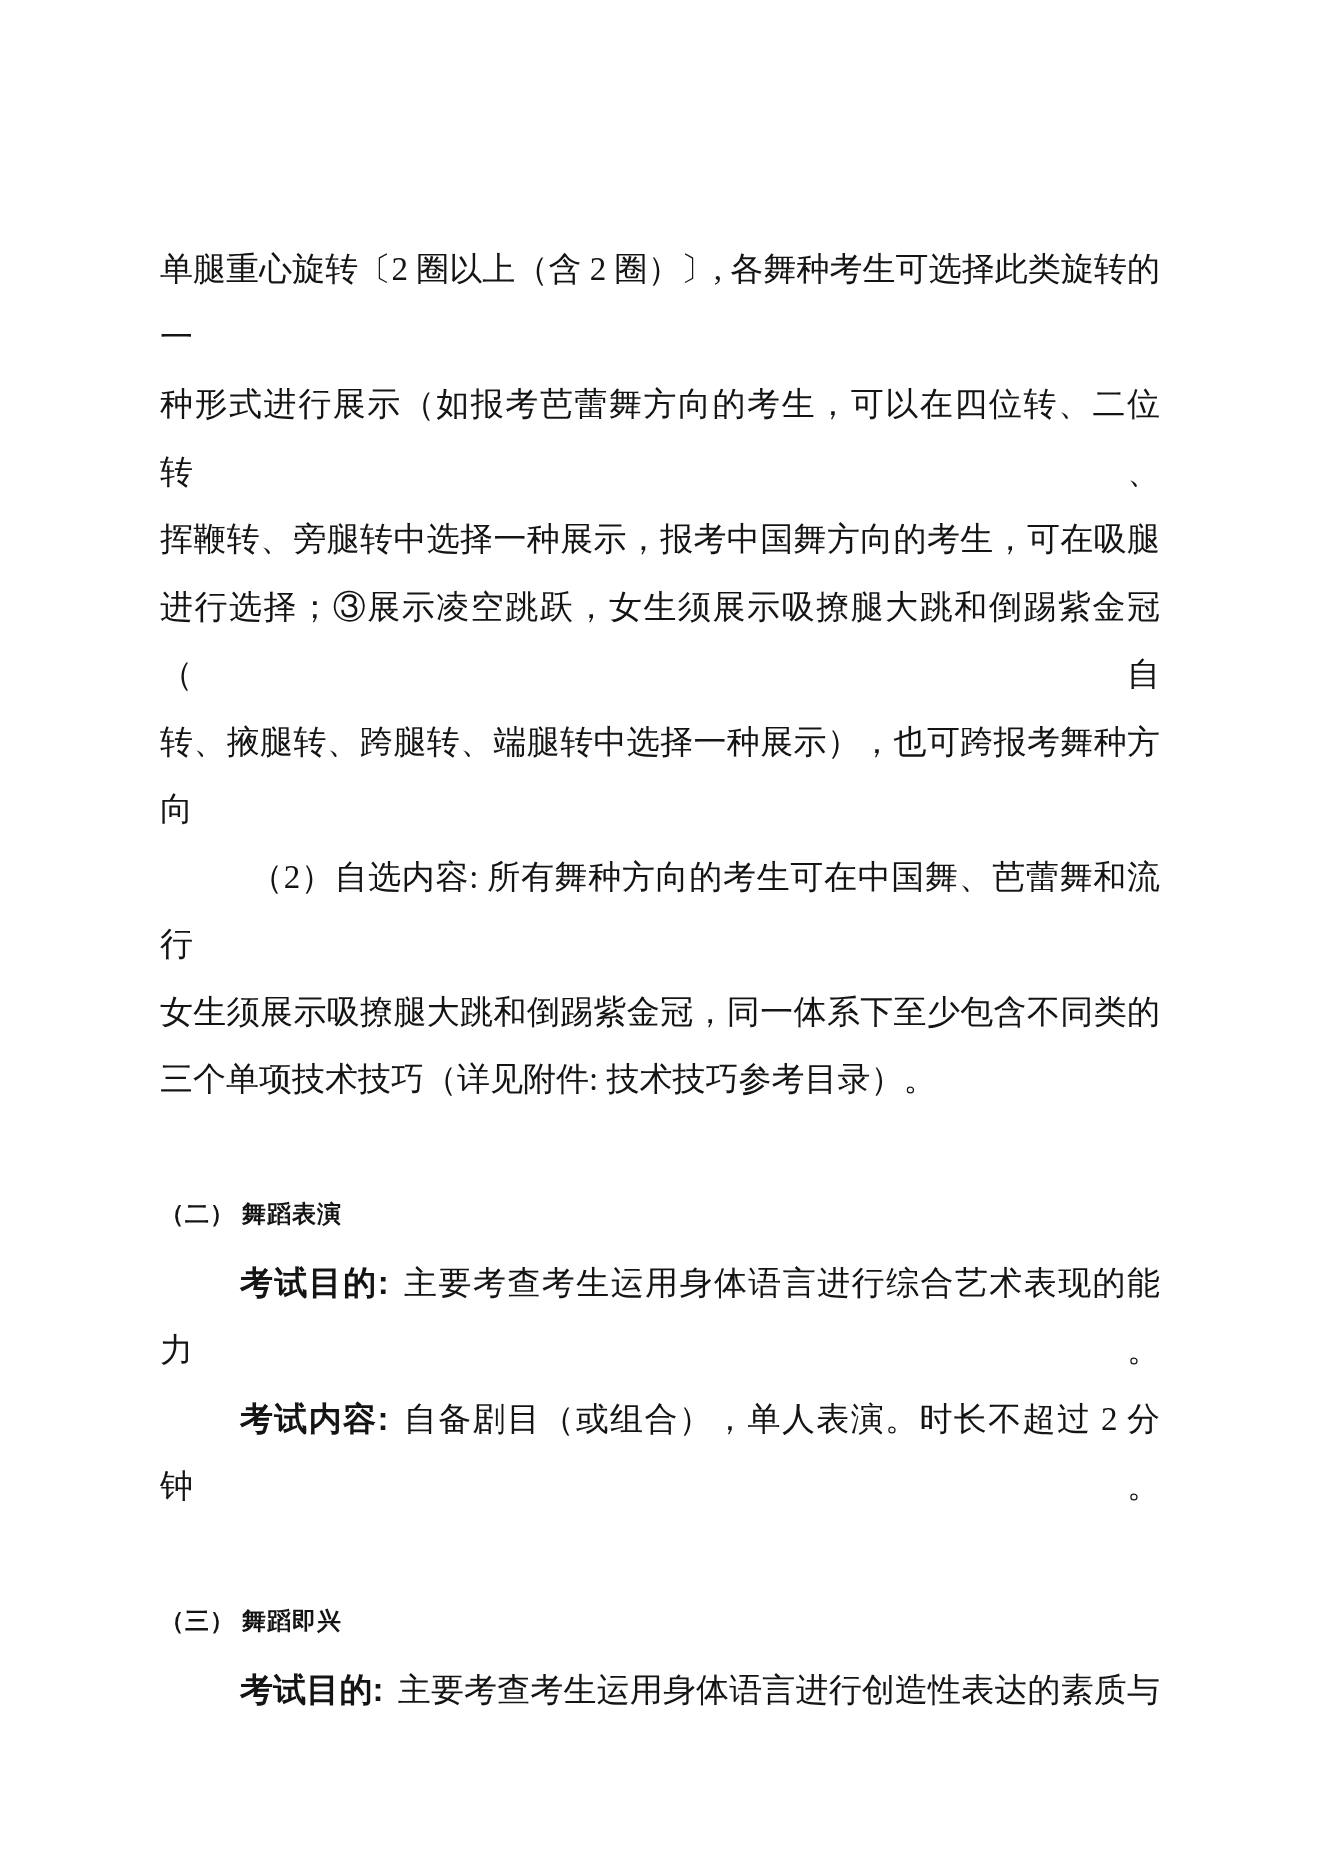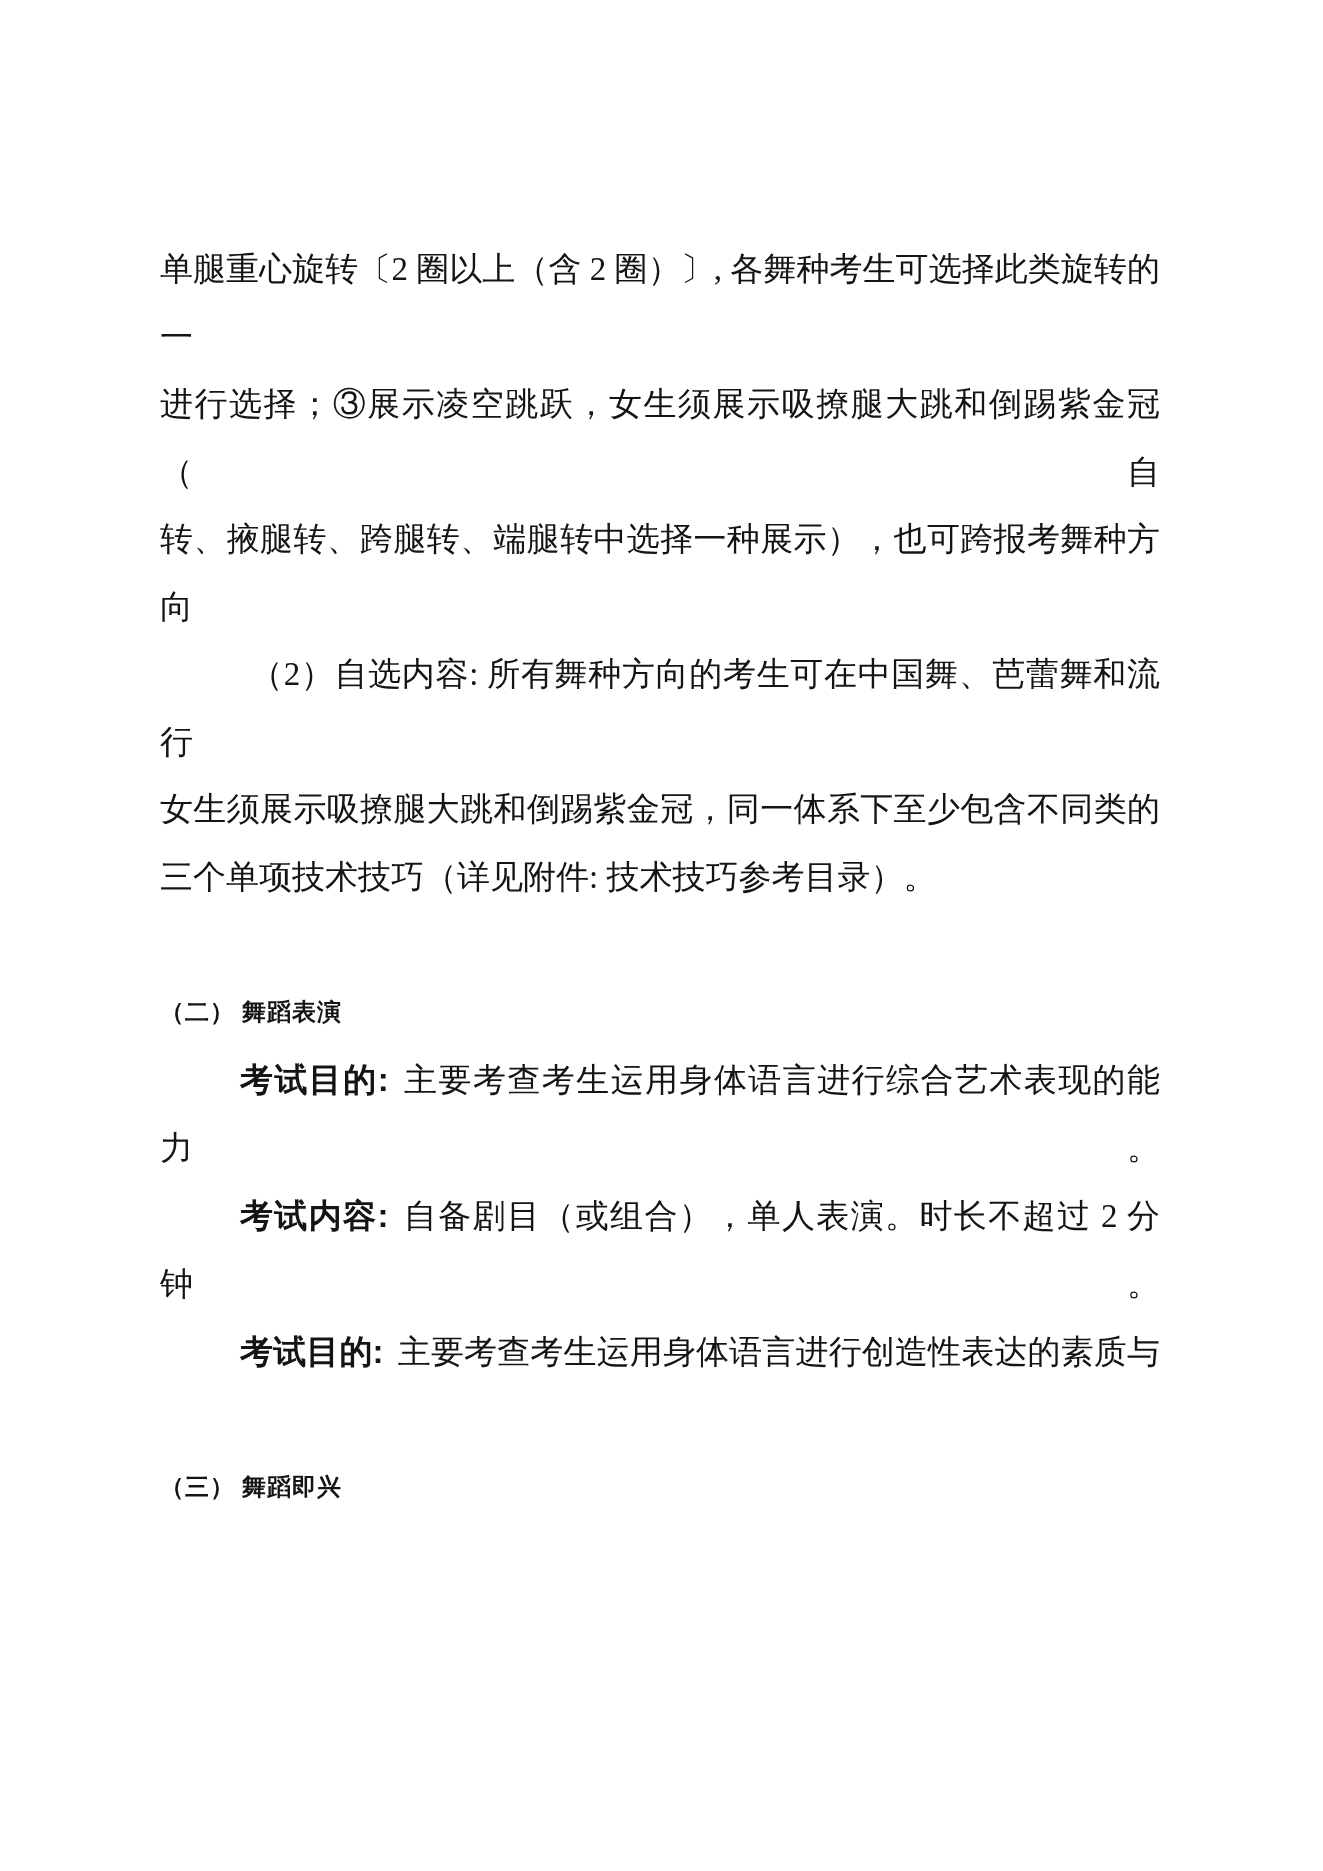--- a/index.html
+++ b/index.html
@@ -66,42 +66,44 @@
   }
 </style>
 </head>
 <body>
 
 <div class="page">
 
   <div class="text-column">
 
     <div class="line justify">单腿重心旋转〔2 圈以上（含 2 圈）〕, 各舞种考生可选择此类旋转的一</div>
+    <div class="line justify">种形式进行展示（如报考芭蕾舞方向的考生，可以在四位转、二位转、</div>
+    <div class="line justify">挥鞭转、旁腿转中选择一种展示，报考中国舞方向的考生，可在吸腿</div>
     <div class="line justify">进行选择；③展示凌空跳跃，女生须展示吸撩腿大跳和倒踢紫金冠（自</div>
     <div class="line justify">转、掖腿转、跨腿转、端腿转中选择一种展示），也可跨报考舞种方向</div>
 
     <div class="line justify indent-para">（2）自选内容: 所有舞种方向的考生可在中国舞、芭蕾舞和流行</div>
     <div class="line justify">女生须展示吸撩腿大跳和倒踢紫金冠，同一体系下至少包含不同类的</div>
     <div class="line">三个单项技术技巧（详见附件: 技术技巧参考目录）。</div>
 
     <div class="line heading">（二） 舞蹈表演</div>
 
     <div class="line justify indent-label">
       <span class="label">考试目的:</span><span>主要考查考生运用身体语言进行综合艺术表现的能力。</span>
     </div>
 
     <div class="line justify indent-label">
       <span class="label">考试内容:</span><span>自备剧目（或组合），单人表演。时长不超过 2 分钟。</span>
     </div>
 
+    <div class="line heading">（三） 舞蹈即兴</div>
+
     <div class="line justify indent-label">
       <span class="label">考试目的:</span><span>主要考查考生运用身体语言进行创造性表达的素质与</span>
     </div>
-
-    <div class="line heading">（三） 舞蹈即兴</div>
 
     <div class="line justify indent-label">
       
     </div>
 
   </div>
 
 
 </div>
 

